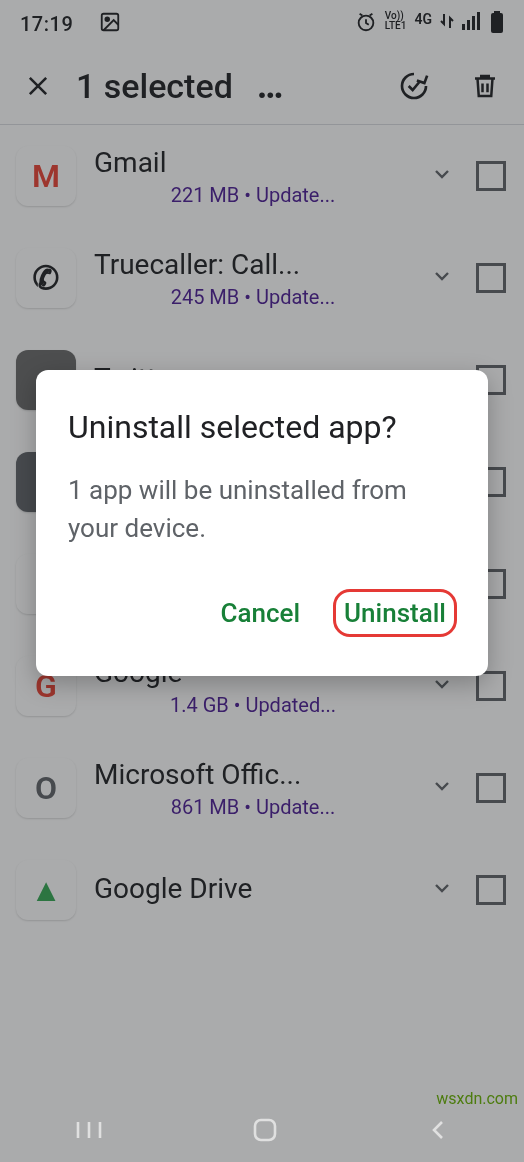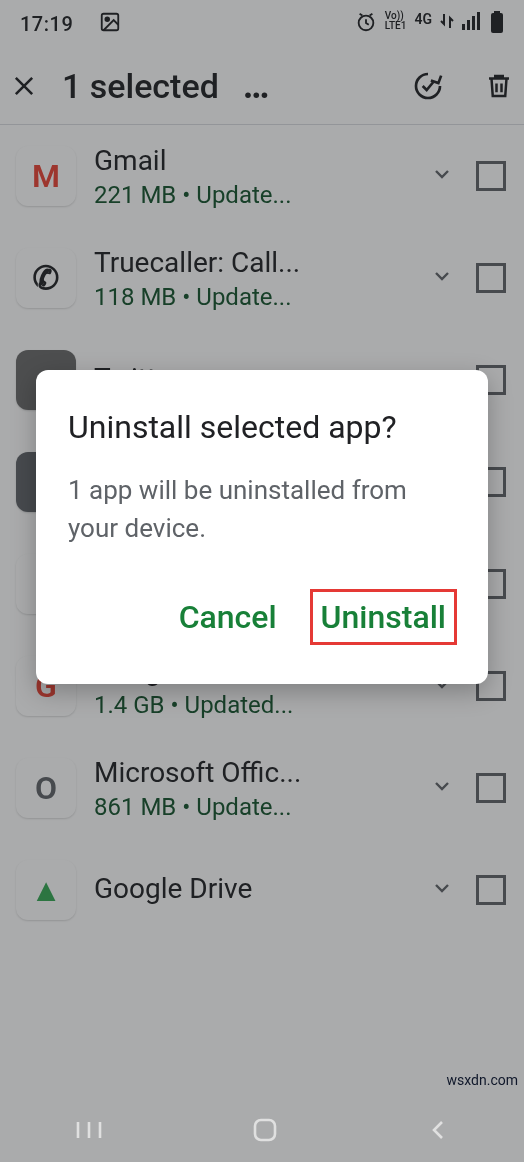--- a/index.html
+++ b/index.html
@@ -26,21 +26,21 @@
     font-weight: 500;
   }
   .status-left { display: flex; align-items: center; gap: 26px; letter-spacing: 0.5px; }
   .status-right { display: flex; align-items: flex-start; gap: 8px; }
 
   
   .header {
     height: 76px;
     display: flex;
     align-items: center;
-    padding: 0 10px;
+    padding: 0 24px;
     gap: 18px;
   }
   .header .title {
     font-size: 34px;
     font-weight: 500;
     flex: 0 0 auto;
     margin-left: 6px;
   }
   .header .overflow {
     font-size: 36px;
@@ -66,21 +66,21 @@
     width: 60px; height: 60px;
     border-radius: 12px;
     background: #fff;
     display: flex; align-items: center; justify-content: center;
     font-size: 32px; font-weight: 600;
     flex: 0 0 60px;
     box-shadow: 0 1px 2px rgba(0,0,0,0.15);
   }
   .app-info { flex: 1; min-width: 0; }
   .app-name { font-size: 28px; color: #202124; white-space: nowrap; overflow: hidden; text-overflow: ellipsis; }
-  .app-sub { font-size: 24px; color: #14532d; margin-top: 4px; white-space: nowrap; overflow: hidden; text-overflow: ellipsis; }
+  .app-sub { font-size: 20px; color: #4c1d95; margin-top: 4px; white-space: nowrap; overflow: hidden; text-overflow: ellipsis; text-align: center; }
   .chevron { flex: 0 0 28px; color: #5f6368; }
   .checkbox {
     flex: 0 0 30px; width: 30px; height: 30px;
     border: 3px solid #5f6368;
   }
 
   
   .overlay {
     position: absolute; inset: 0;
     background: rgba(32,33,36,0.38);
@@ -91,38 +91,38 @@
     width: 452px;
     background: #fff;
     border-radius: 12px;
     padding: 36px 32px 40px 32px;
     box-shadow: 0 8px 24px rgba(0,0,0,0.25);
   }
   .dialog-title { font-size: 32px; color: #202124; line-height: 1.35; font-weight: 400; }
   .dialog-msg { font-size: 26px; color: #5f6368; margin-top: 23px; line-height: 1.45; }
   .dialog-actions { display: flex; justify-content: flex-end; gap: 24px; margin-top: 42px; }
   .dlg-btn {
-    font-size: 32px; font-weight: 500;
+    font-size: 26px; font-weight: 500;
     color: #188038;
     padding: 8px 10px;
   }
-  .highlight { outline: 3px solid #e53935; outline-offset: -2px; }
+  .highlight { outline: 3px solid #e53935; outline-offset: -2px; border-radius: 16px; }
 
   
   .navbar {
     position: absolute; left: 0; right: 0; bottom: 0;
     height: 60px;
     display: flex; justify-content: space-around; align-items: center;
     color: #5f6368;
   }
 
   
   .wm {
-    position: absolute; right: 6px; bottom: 74px;
-    font-size: 14px; color: #0f172a;
+    position: absolute; right: 6px; bottom: 54px;
+    font-size: 16px; color: #4d7c0f;
   }
 </style>
 </head>
 <body>
 
 <div class="screen">
 
   <div class="status-bar">
     <div class="status-left">
       <span>17:19</span>
@@ -202,21 +202,21 @@
       <svg width="24" height="24" viewBox="0 0 24 24" fill="none" stroke="#5f6368" stroke-width="2.4">
             <path d="M6 9l6 6 6-6"></path>
           </svg>
     </span>
     <span class="checkbox"></span>
   </div>
       <div class="app-row">
     <div class="app-icon" style="background:#ffffff;color:#202124">✆</div>
     <div class="app-info">
       <div class="app-name">Truecaller: Call...</div>
-      <div class="app-sub">118 MB   •   Update...</div>
+      <div class="app-sub">245 MB   •   Update...</div>
     </div>
     <span class="chevron">
       <svg width="24" height="24" viewBox="0 0 24 24" fill="none" stroke="#5f6368" stroke-width="2.4">
             <path d="M6 9l6 6 6-6"></path>
           </svg>
     </span>
     <span class="checkbox"></span>
   </div>
       <div class="app-row">
     <div class="app-icon" style="background:#6a6a6a;color:#ffffff"> </div>

